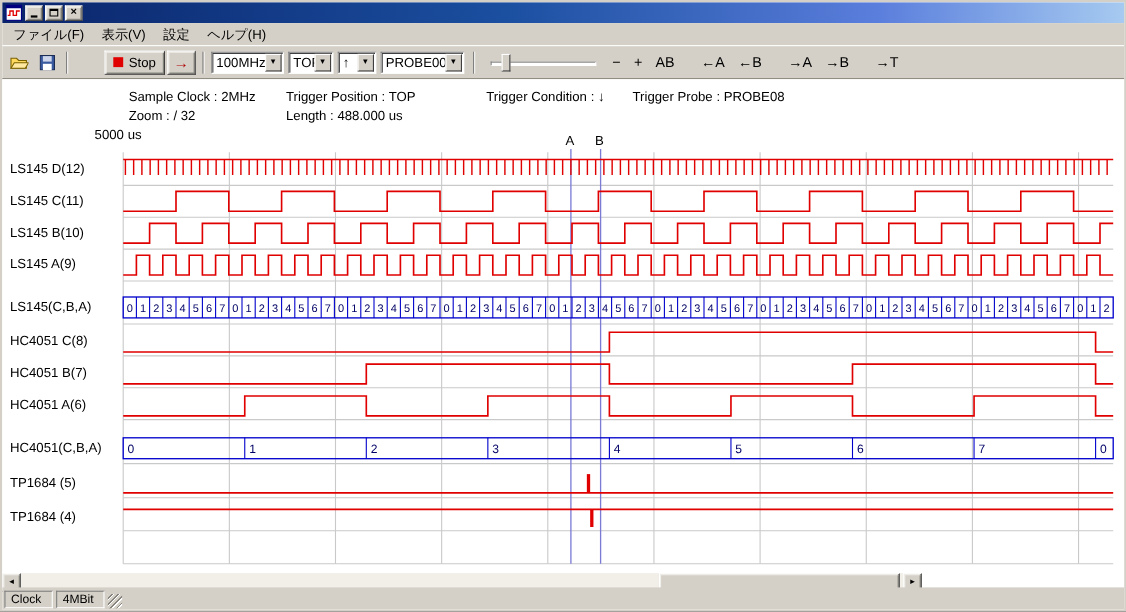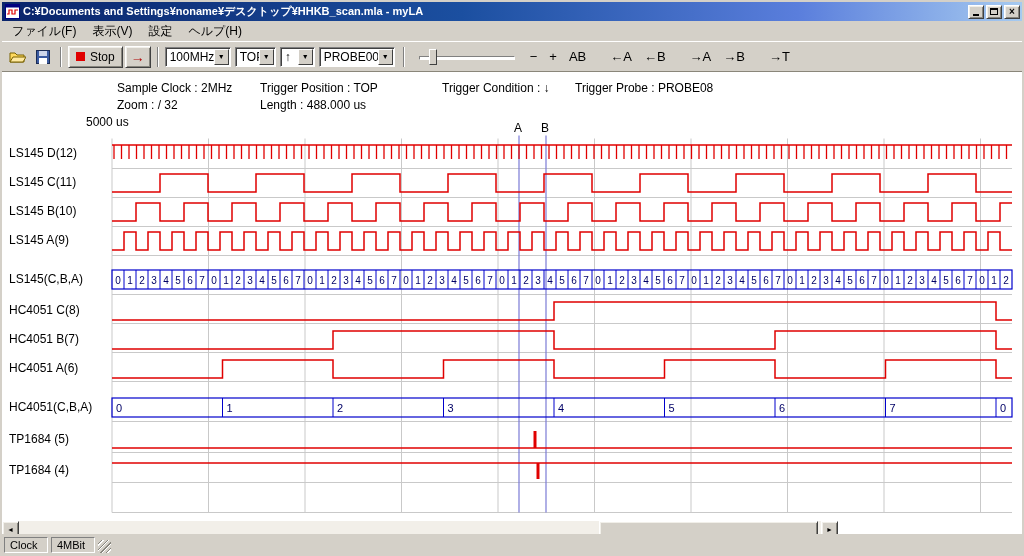--- a/index.html
+++ b/index.html
@@ -38,21 +38,21 @@
     position:absolute; left:0; top:39px; right:0; height:31px;
     background:#d4d0c8; border-top:1px solid #ffffff; border-bottom:1px solid #8a867a;
     display:flex; align-items:center; padding-left:4px; gap:2px;
   }
   button { background:none; border:none; font-family:inherit; color:inherit; }
   .icon-btn { width:23px; height:22px; display:flex; align-items:center; justify-content:center; }
   .raised {
     background:#d4d0c8; border:1px solid; border-color:#ffffff #404040 #404040 #ffffff;
     box-shadow:inset 1px 1px 0 #f1efe9, inset -1px -1px 0 #87857d;
   }
-  .stop-btn { height:22px; padding:0 7px; display:flex; align-items:center; gap:5px; font-size:12px; }
+  .stop-btn { height:22px; padding:0 7px; display:flex; align-items:center; gap:5px; font-size:12px;margin-left:27px; }
   .stop-square { width:9px; height:9px; background:#e00000; display:inline-block; }
   .arrow-btn { width:26px; height:22px; color:#b00000; font-weight:bold; font-size:14px; }
   .sep { width:2px; height:20px; border-left:1px solid #808080; border-right:1px solid #ffffff; margin:0 4px; }
   .combo {
     height:20px; background:#fff; display:flex; align-items:center;
     border:1px solid; border-color:#808080 #ffffff #ffffff #808080;
     box-shadow:inset 1px 1px 0 #404040; margin-right:2px;
   }
   .combo-text { flex:1; padding:0 4px; font-size:12px; white-space:nowrap; overflow:hidden; }
   .combo-arrow {
@@ -102,21 +102,20 @@
 <body>
 
 <div class="titlebar">
   <span class="app-icon">
     <svg width="15" height="15" viewBox="0 0 15 15">
       <rect x="0.5" y="0.5" width="14" height="14" fill="#ffffff" stroke="#000080"></rect>
       <rect x="0.5" y="0.5" width="14" height="3" fill="#000080"></rect>
       <polyline points="2,10 4,10 4,6 7,6 7,10 10,10 10,6 13,6" fill="none" stroke="#e00000" stroke-width="1.2"></polyline>
     </svg>
   </span>
-  <span class="title-text">C:¥Documents and Settings¥noname¥デスクトップ¥HHKB_scan.mla - myLA</span>
   <span class="win-btns">
     <button class="winbtn">
         <span class="glyph-min"></span>
       </button>
     <button class="winbtn">
         <span class="glyph-max"></span>
       </button>
     <button class="winbtn">
         <span>×</span>
       </button>

